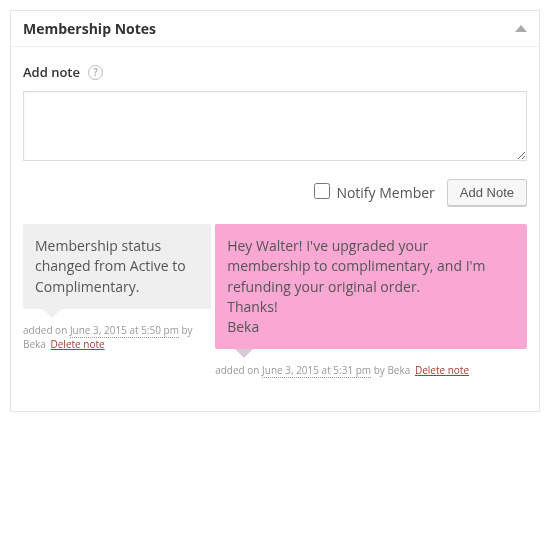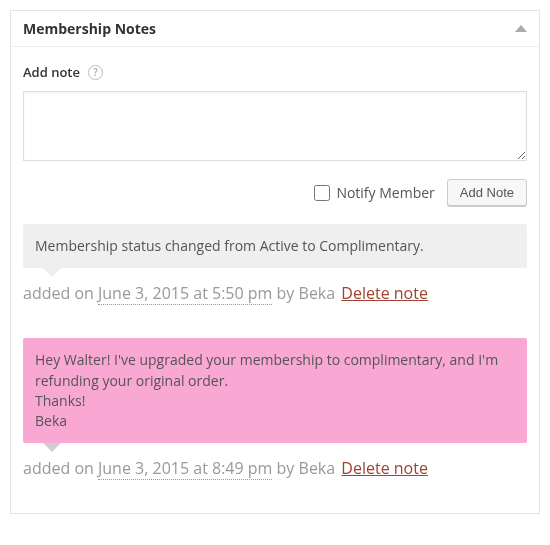--- a/index.html
+++ b/index.html
@@ -74,21 +74,21 @@
     }
     .actions-row {
       display: flex;
       justify-content: flex-end;
       align-items: center;
       gap: 12px;
       margin: 14px 0 18px 0;
     }
     .notify-wrap {
       display: flex;
-      align-items: center;
+      align-items: flex-start;
       gap: 6px;
       font-size: 14px;
       color: #555;
       padding-left: 44px;
     }
     .notify-wrap input[type=checkbox] {
       width: 16px;
       height: 16px;
       border: 1px solid #bbb;
     }
@@ -98,22 +98,22 @@
       color: #555;
       padding: 5px 12px;
       font-size: 13px;
       border-radius: 3px;
       cursor: pointer;
       box-shadow: 0 1px 0 #ccc;
     }
     .notes-list {
       list-style: none;
       display: flex;
-      flex-direction: column;
-      gap: 16px;
+      flex-direction: row;
+      gap: 4px;
     }
     .note-bubble {
       padding: 12px 12px;
       font-size: 14px;
       color: #555;
       line-height: 1.45;
       position: relative;
       border-radius: 2px;
     }
     .note-bubble.neutral {
@@ -128,21 +128,21 @@
       left: 20px;
       bottom: -9px;
       width: 0;
       height: 0;
       border-left: 9px solid transparent;
       border-right: 9px solid transparent;
     }
     .note-bubble.neutral::after { border-top: 9px solid #efefef; }
     .note-bubble.customer::after { border-top: 9px solid #d8cad4; }
     .note-meta {
-      font-size: 16px;
+      font-size: 10px;
       color: #999;
       margin: 14px 0 18px 0;
     }
     .note-meta .added-on { }
     .note-meta .timestamp {
       border-bottom: 1px dotted #999;
       cursor: help;
     }
     .note-meta .by-author { }
     .note-meta a.delete {
@@ -189,21 +189,21 @@
         </div>
       </li>
 
       <li>
         <div class="note-bubble customer">
           <div class="note-line">Hey Walter! I've upgraded your membership to complimentary, and I'm refunding your original order.
 Thanks!
 Beka</div>
         </div>
         <div class="note-meta">
-          <span class="added-on">added on </span><span class="timestamp">June 3, 2015 at 8:49 pm</span><span class="by-author"> by </span><span>Beka</span>
+          <span class="added-on">added on </span><span class="timestamp">June 3, 2015 at 5:31 pm</span><span class="by-author"> by </span><span>Beka</span>
           <a href="#" class="delete">Delete note</a>
         </div>
       </li>
 
 
     </ul>
   </div>
 </div>
 
 </body></html>

